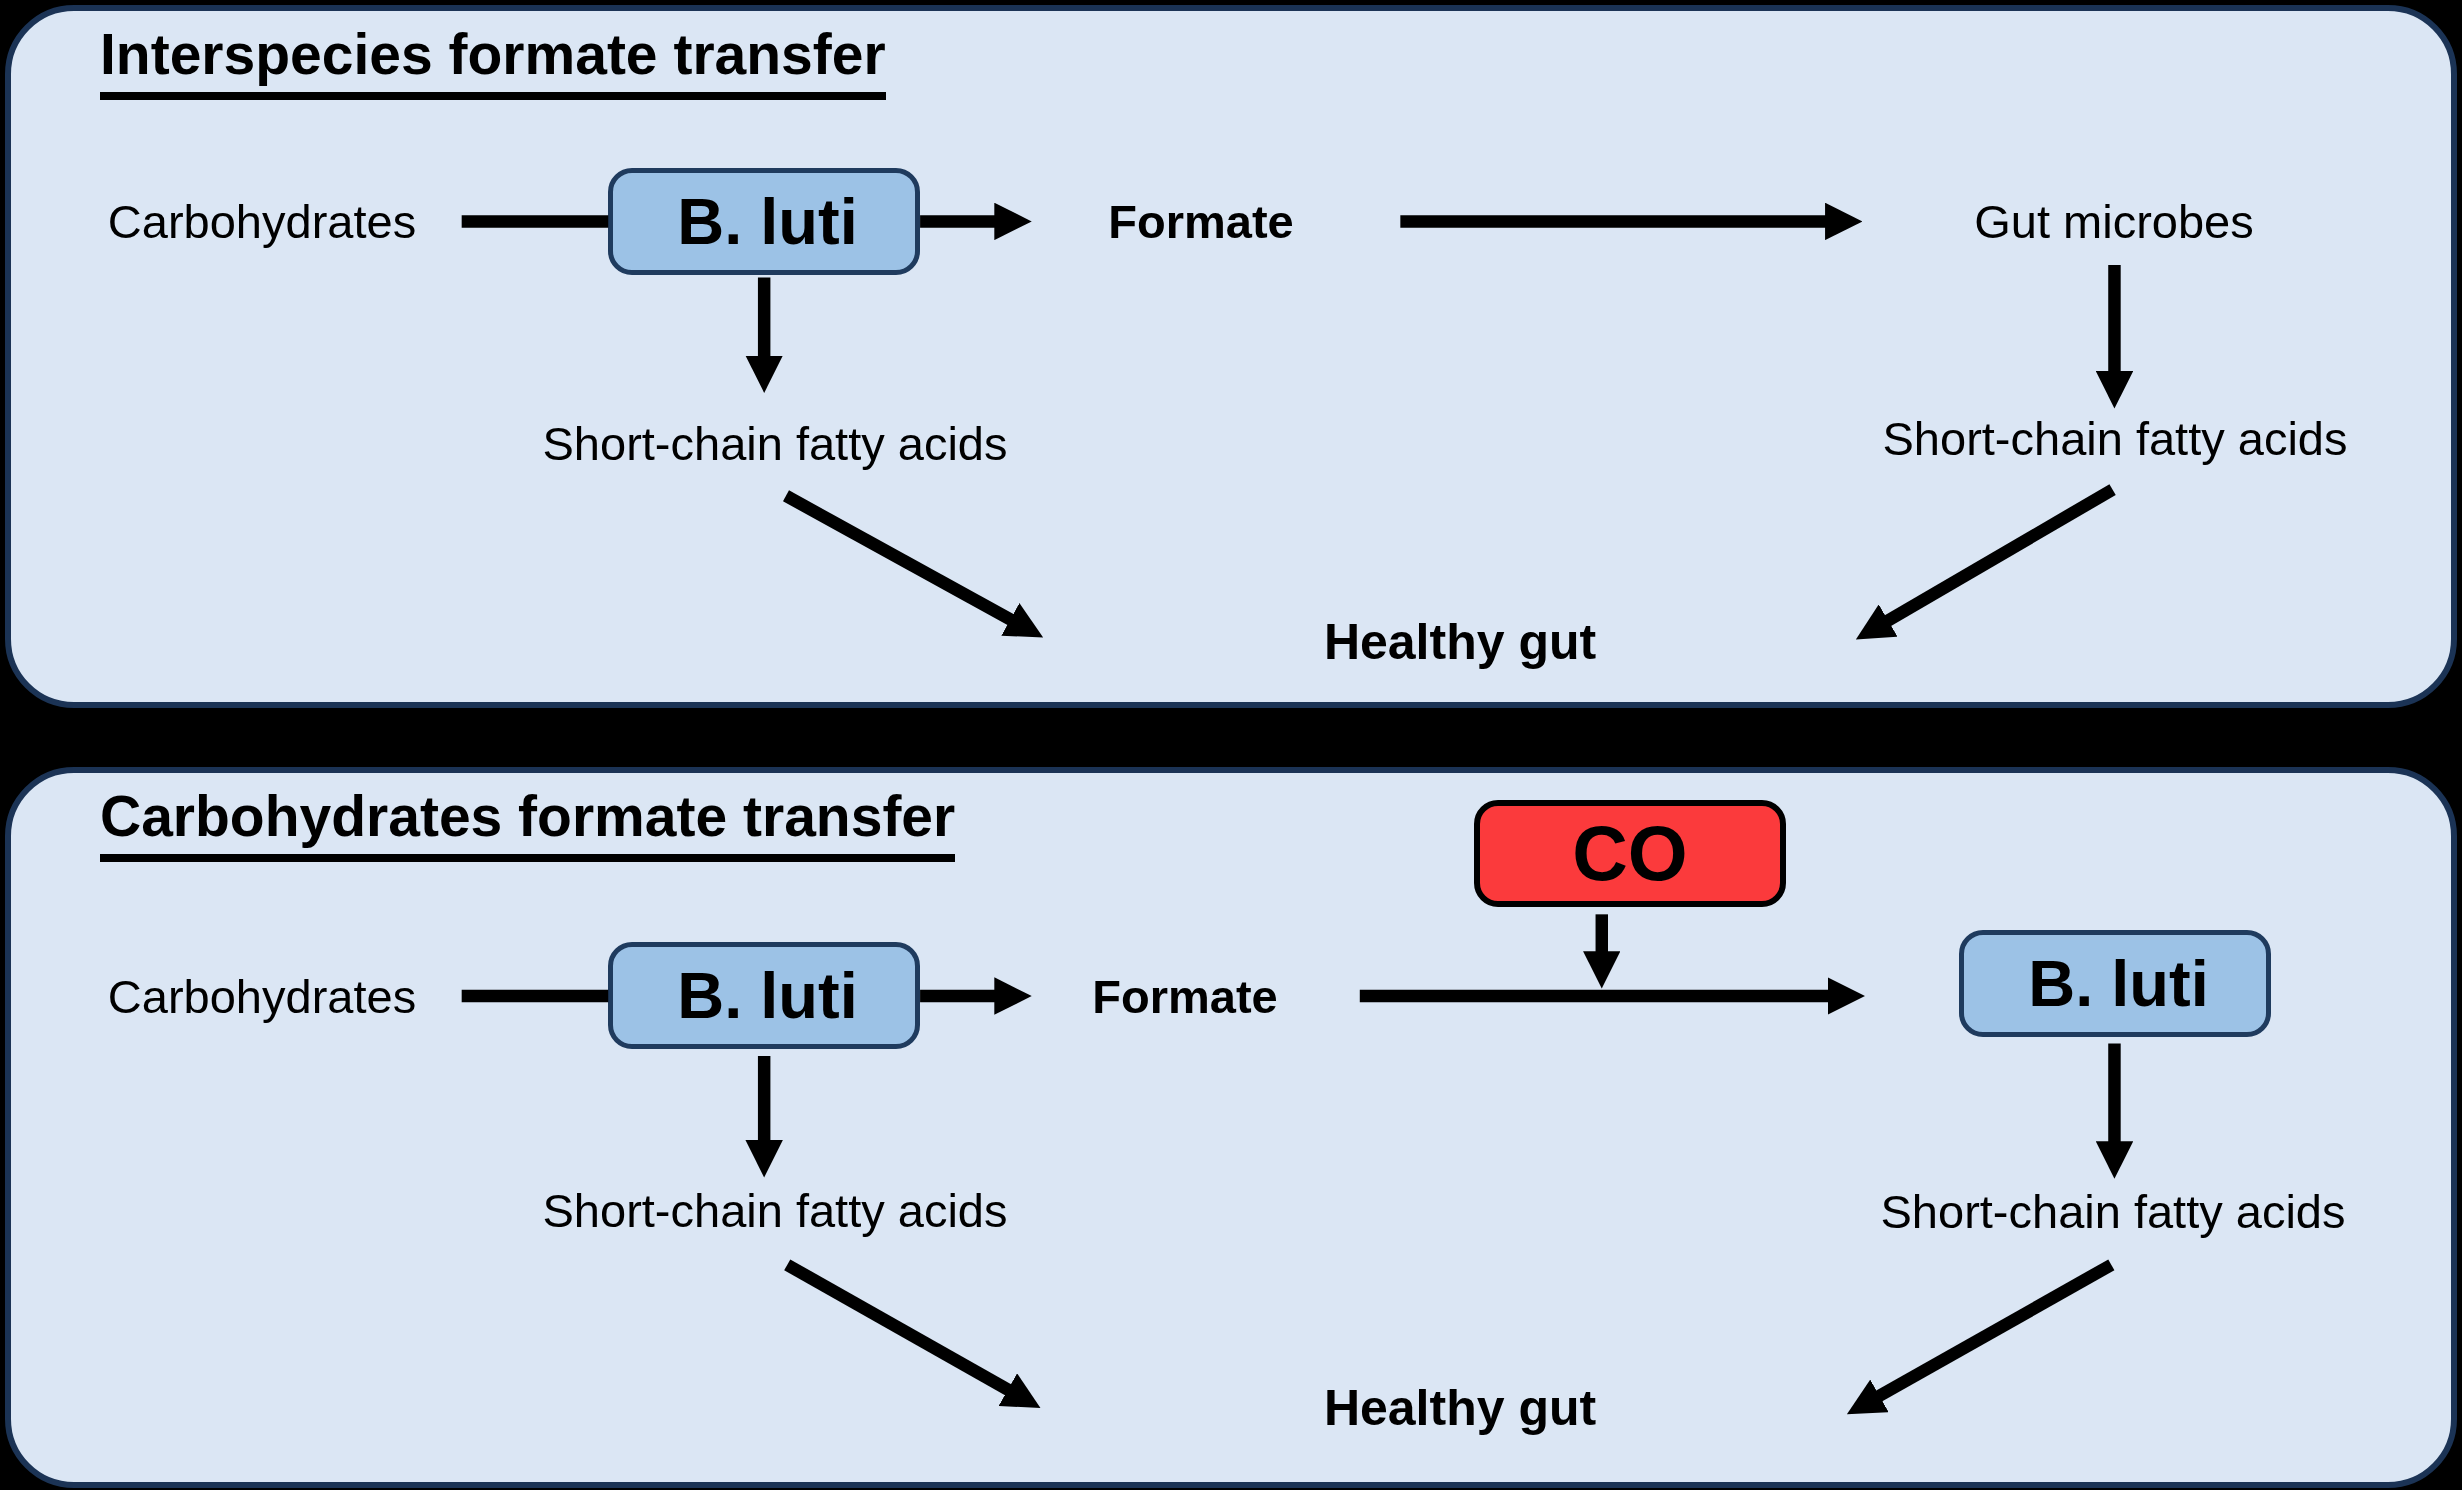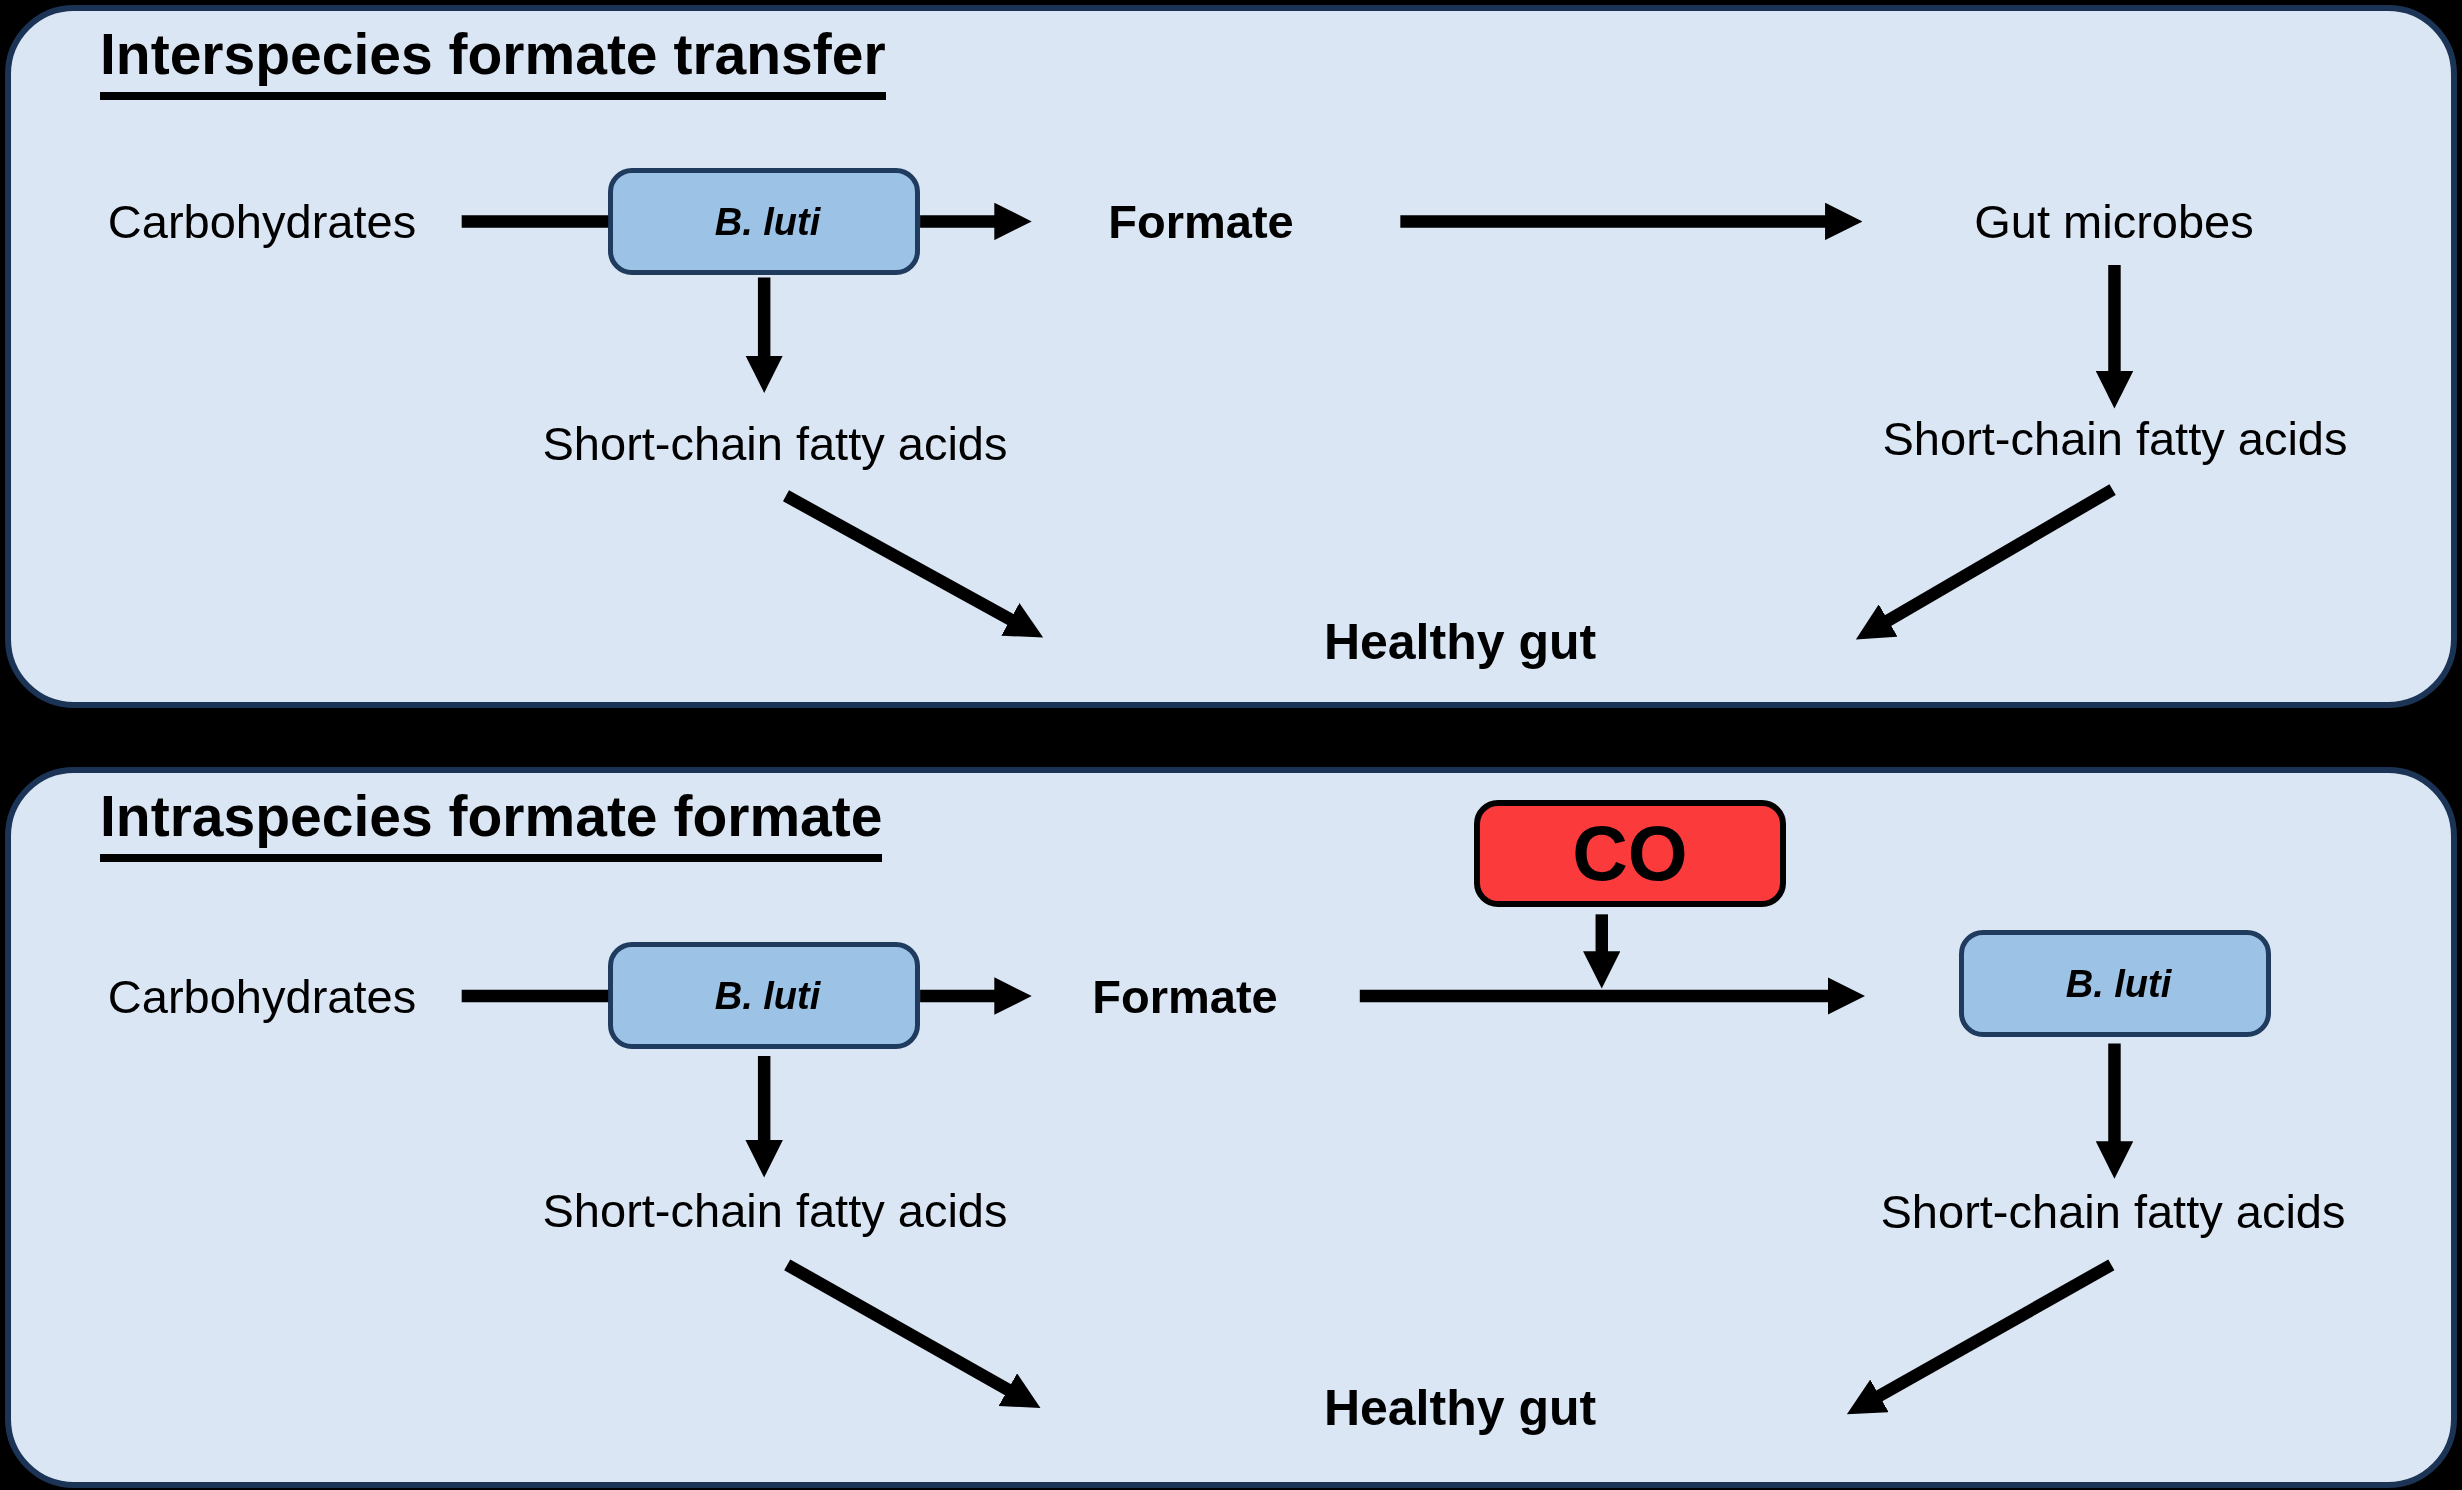--- a/index.html
+++ b/index.html
@@ -58,23 +58,22 @@
     align-items:center;
     justify-content:center;
     border-radius:24px;
   }
   .box.organism{
     width:312px;height:107px;
     background:var(--organism_box_fill);
     border:5.6px solid var(--organism_box_border);
   }
   .box.organism .box-label{
-    font-size:38px;
+    font-size:65px;
     font-weight:bold;
-    font-style:italic;
     line-height:1;
     white-space:nowrap;
     margin-left:7px;
   }
   .box.co{
     width:312px;height:107px;
     background:var(--co_box_fill);
     border:6.9px solid var(--co_box_border);
     margin-left:28px;
   }
@@ -115,21 +114,21 @@
     <div class="node" style="left:2103px;top:210px;">Gut microbes</div>
 
     <div class="node" style="left:764px;top:432px;">Short-chain fatty acids</div>
 
     <div class="node" style="left:2104px;top:427px;">Short-chain fatty acids</div>
 
     <div class="node big" style="left:1449px;top:631px;">Healthy gut</div>
   </section>
 
   <section class="panel bottom">
-    <h2 class="panel-title" style="left:89px;top:13.7px;">Intraspecies formate formate</h2>
+    <h2 class="panel-title" style="left:89px;top:13.7px;">Carbohydrates formate transfer</h2>
 
     <div class="box co" style="left:1435px;top:27.4px;">
       <span class="box-label">CO</span>
     </div>
 
     <div class="node" style="left:251px;top:223px;">Carbohydrates</div>
 
     <div class="box organism" style="left:597px;top:169px;">
       <span class="box-label">B. luti</span>
     </div>

